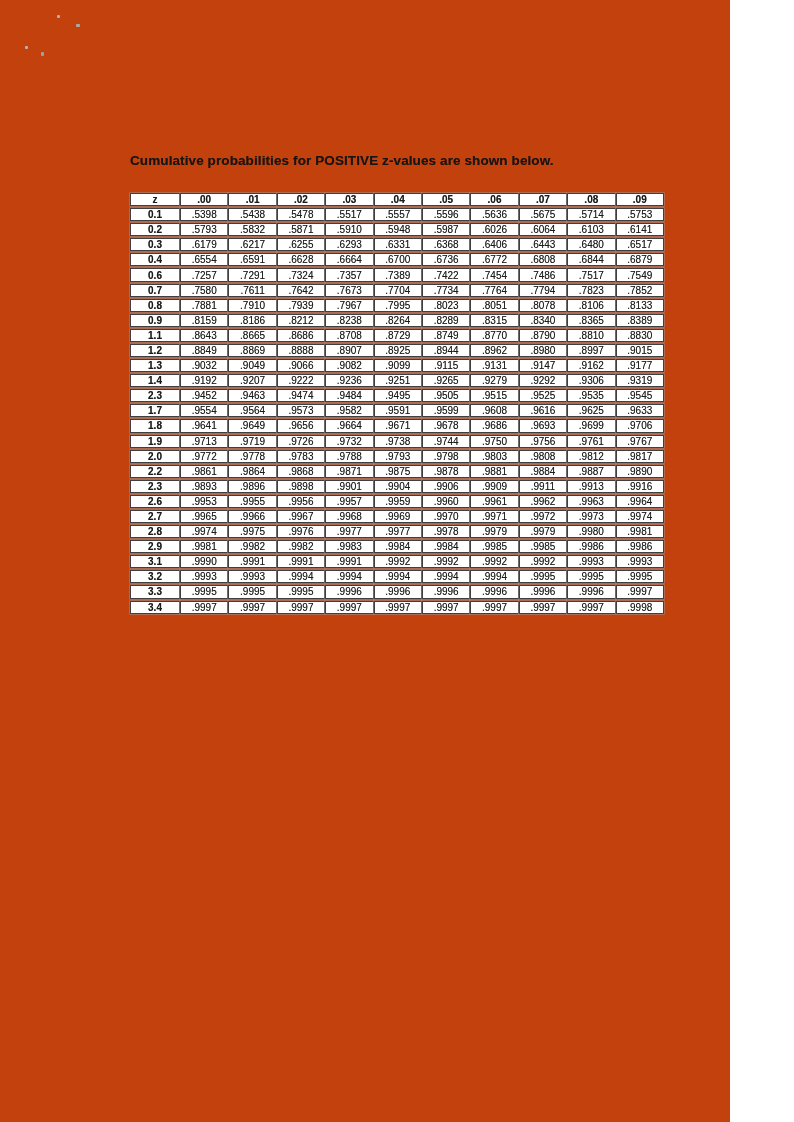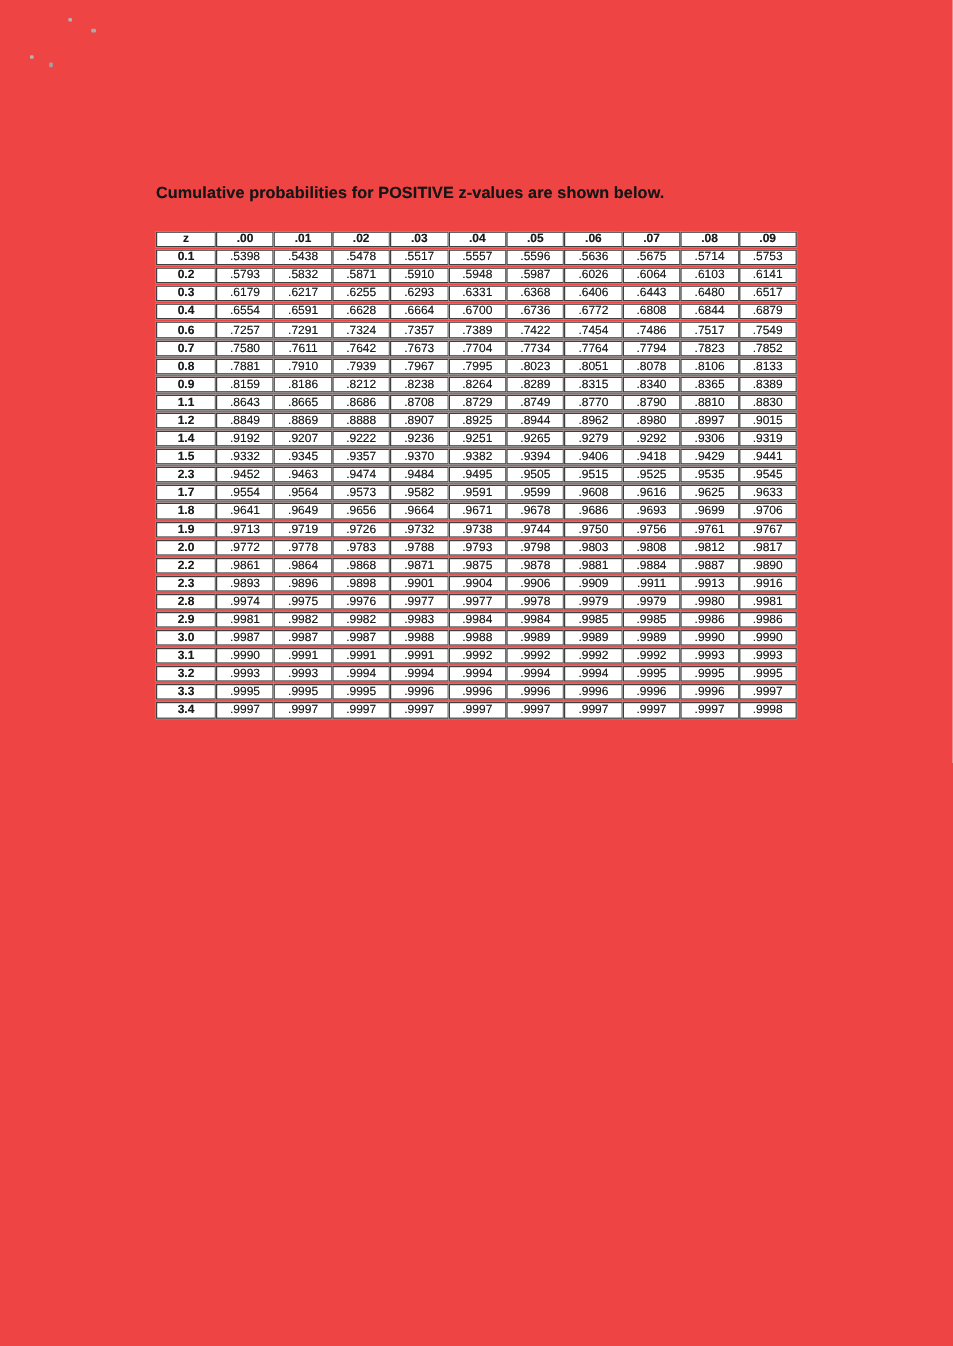--- a/index.html
+++ b/index.html
@@ -2,23 +2,23 @@
 <html><head>
 <meta charset="utf-8">
 <style>
   html, body {
     margin: 0;
     padding: 0;
     background: #ffffff;
   }
   .page {
     position: relative;
-    width: 794px;
+    width: 730px;
     height: 1122px;
-    background: #ef4444;
+    background: #c2410c;
     font-family: "Liberation Sans", sans-serif;
     color: #1e1e1e;
     overflow: hidden;
   }
   .speck {
     position: absolute;
     border-radius: 1px;
   }
   .speck1 { left: 57px; top: 15px; width: 3px; height: 3px; background: #b2b2b2; }
   .speck2 { left: 76px; top: 24px; width: 4px; height: 3px; background: #a9a9a9; }
@@ -231,46 +231,46 @@
           <td>.8888</td>
           <td>.8907</td>
           <td>.8925</td>
           <td>.8944</td>
           <td>.8962</td>
           <td>.8980</td>
           <td>.8997</td>
           <td>.9015</td>
         </tr>
         <tr>
+          <td class="zcol">1.3</td>
+          <td>.9032</td>
+          <td>.9049</td>
+          <td>.9066</td>
+          <td>.9082</td>
+          <td>.9099</td>
+          <td>.9115</td>
+          <td>.9131</td>
+          <td>.9147</td>
+          <td>.9162</td>
+          <td>.9177</td>
+        </tr>
+        <tr>
           <td class="zcol">1.4</td>
           <td>.9192</td>
           <td>.9207</td>
           <td>.9222</td>
           <td>.9236</td>
           <td>.9251</td>
           <td>.9265</td>
           <td>.9279</td>
           <td>.9292</td>
           <td>.9306</td>
           <td>.9319</td>
         </tr>
         <tr>
-          <td class="zcol">1.5</td>
-          <td>.9332</td>
-          <td>.9345</td>
-          <td>.9357</td>
-          <td>.9370</td>
-          <td>.9382</td>
-          <td>.9394</td>
-          <td>.9406</td>
-          <td>.9418</td>
-          <td>.9429</td>
-          <td>.9441</td>
-        </tr>
-        <tr>
           <td class="zcol">2.3</td>
           <td>.9452</td>
           <td>.9463</td>
           <td>.9474</td>
           <td>.9484</td>
           <td>.9495</td>
           <td>.9505</td>
           <td>.9515</td>
           <td>.9525</td>
           <td>.9535</td>
@@ -348,20 +348,46 @@
           <td>.9898</td>
           <td>.9901</td>
           <td>.9904</td>
           <td>.9906</td>
           <td>.9909</td>
           <td>.9911</td>
           <td>.9913</td>
           <td>.9916</td>
         </tr>
         <tr>
+          <td class="zcol">2.6</td>
+          <td>.9953</td>
+          <td>.9955</td>
+          <td>.9956</td>
+          <td>.9957</td>
+          <td>.9959</td>
+          <td>.9960</td>
+          <td>.9961</td>
+          <td>.9962</td>
+          <td>.9963</td>
+          <td>.9964</td>
+        </tr>
+        <tr>
+          <td class="zcol">2.7</td>
+          <td>.9965</td>
+          <td>.9966</td>
+          <td>.9967</td>
+          <td>.9968</td>
+          <td>.9969</td>
+          <td>.9970</td>
+          <td>.9971</td>
+          <td>.9972</td>
+          <td>.9973</td>
+          <td>.9974</td>
+        </tr>
+        <tr>
           <td class="zcol">2.8</td>
           <td>.9974</td>
           <td>.9975</td>
           <td>.9976</td>
           <td>.9977</td>
           <td>.9977</td>
           <td>.9978</td>
           <td>.9979</td>
           <td>.9979</td>
           <td>.9980</td>
@@ -374,33 +400,20 @@
           <td>.9982</td>
           <td>.9983</td>
           <td>.9984</td>
           <td>.9984</td>
           <td>.9985</td>
           <td>.9985</td>
           <td>.9986</td>
           <td>.9986</td>
         </tr>
         <tr>
-          <td class="zcol">3.0</td>
-          <td>.9987</td>
-          <td>.9987</td>
-          <td>.9987</td>
-          <td>.9988</td>
-          <td>.9988</td>
-          <td>.9989</td>
-          <td>.9989</td>
-          <td>.9989</td>
-          <td>.9990</td>
-          <td>.9990</td>
-        </tr>
-        <tr>
           <td class="zcol">3.1</td>
           <td>.9990</td>
           <td>.9991</td>
           <td>.9991</td>
           <td>.9991</td>
           <td>.9992</td>
           <td>.9992</td>
           <td>.9992</td>
           <td>.9992</td>
           <td>.9993</td>

